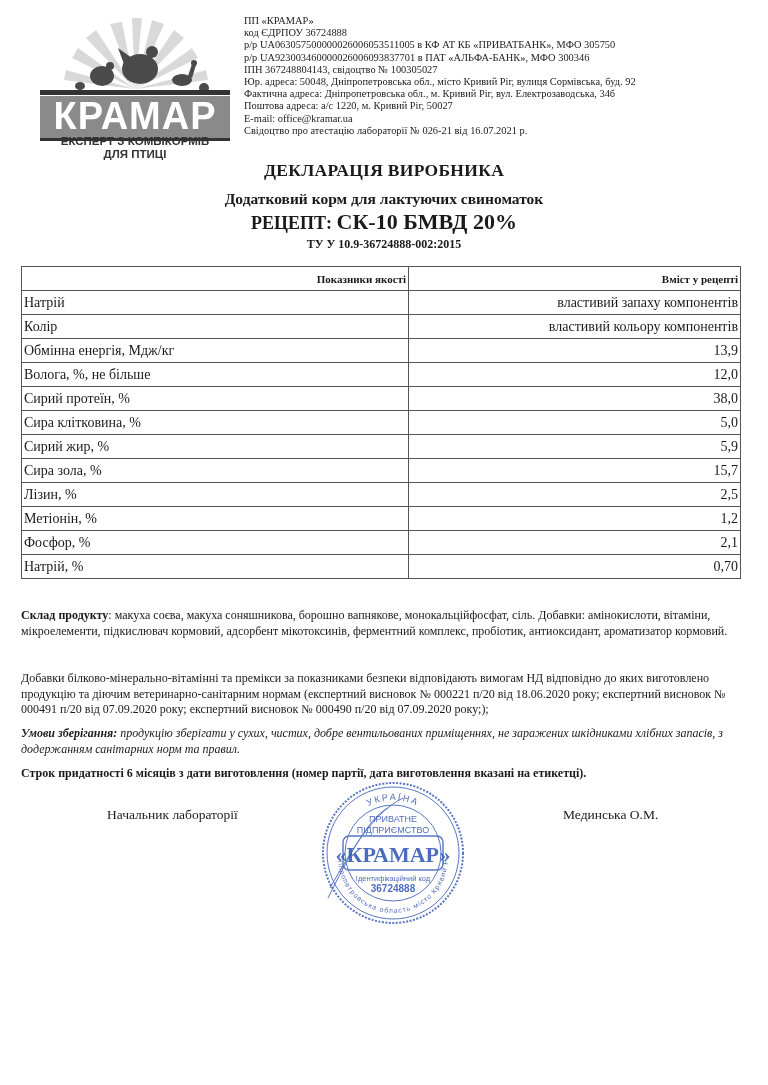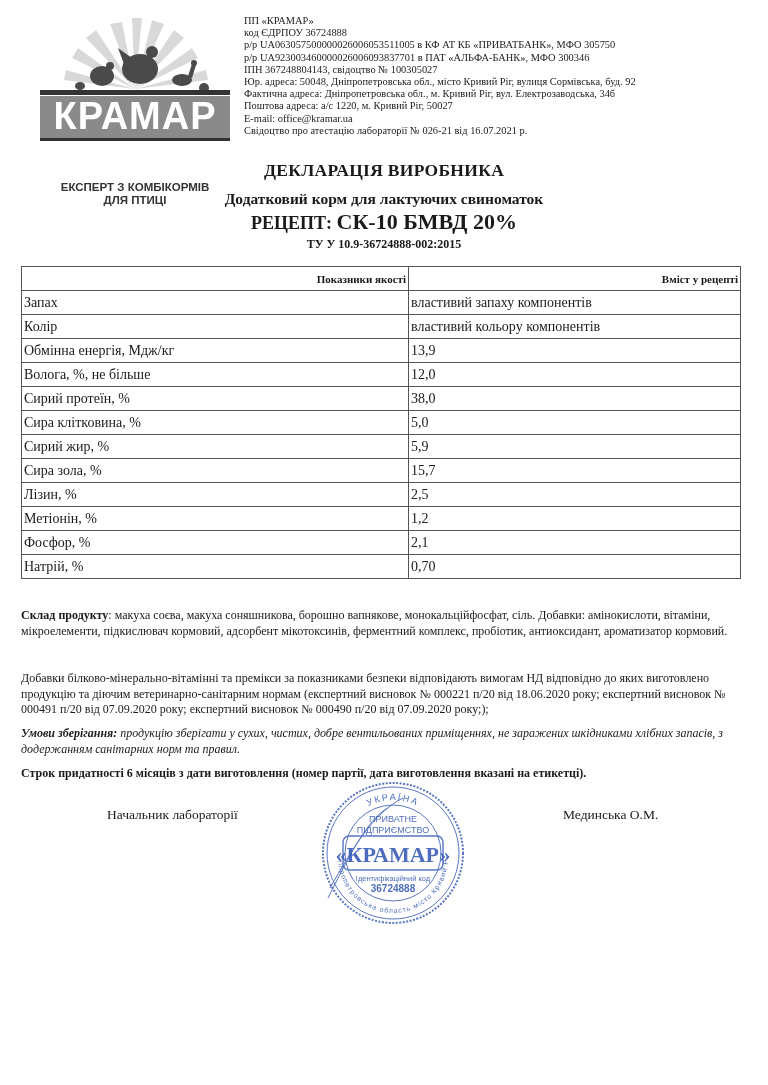--- a/index.html
+++ b/index.html
@@ -8,41 +8,41 @@
   .abs { position:absolute; }
 
   
   #logo { left:40px; top:14px; width:190px; height:142px; }
   .logo-word { position:absolute; left:0; top:80px; width:190px; height:44px;
                font-family:"Liberation Sans","DejaVu Sans",sans-serif; font-weight:bold;
                font-size:38px; color:#ffffff; text-align:center; line-height:44px;
                letter-spacing:1px; }
   .logo-sub { position:absolute; left:0; width:190px; text-align:center;
               font-family:"Liberation Sans","DejaVu Sans",sans-serif; font-weight:bold;
-              font-size:11.5px; color:#333;margin-top:46px; }
+              font-size:11.5px; color:#333; }
 
   
   #company-info { left:244px; top:15px; width:500px; font-size:10.4px; line-height:12.2px; color:#222; }
   #company-info div { white-space:nowrap; }
 
   
   .center { left:0; width:768px; text-align:center; font-weight:bold; }
   #doc-title { top:160px; font-size:17.5px; letter-spacing:0.3px; }
   #product-name { top:190px; font-size:15.5px;font-family:Liberation Serif, serif; }
   #recipe-line { top:209px; font-size:18px; }
   #recipe-line .big { font-size:22px; }
   #tu-line { top:237px; font-size:12px; }
 
   
   #quality-table { left:21px; top:266px; width:720px; border-collapse:collapse; }
   #quality-table td, #quality-table th { border:1px solid #555; padding:0 2px; height:23px;
        font-size:14px; font-weight:normal; vertical-align:middle; }
   #quality-table th { font-size:11px; font-weight:bold; text-align:right; height:23px; }
   #quality-table td.c1 { width:382px; text-align:left; }
-  #quality-table td.c2 { text-align:left; }
+  #quality-table td.c2 { text-align:right; }
 
   
   .para { left:21px; width:725px; font-size:12px; line-height:15.5px; }
   .para b { font-weight:bold; }
   #composition { top:608px; }
   #safety { top:671px; }
   #storage { top:726px;font-style:italic; }
   #shelf-life { top:766px; font-weight:bold; font-size:12px; }
 
   
@@ -113,21 +113,21 @@
 
 <table id="quality-table" class="abs">
   <thead>
     <tr>
       <th>Показники якості</th>
       <th>Вміст у рецепті</th>
     </tr>
   </thead>
   <tbody>
     <tr>
-        <td class="c1">Запах</td>
+        <td class="c1">Натрій</td>
         <td class="c2">властивий запаху компонентів</td>
       </tr>
     <tr>
         <td class="c1">Колір</td>
         <td class="c2">властивий кольору компонентів</td>
       </tr>
     <tr>
         <td class="c1">Обмінна енергія, Мдж/кг</td>
         <td class="c2">13,9</td>
       </tr>

